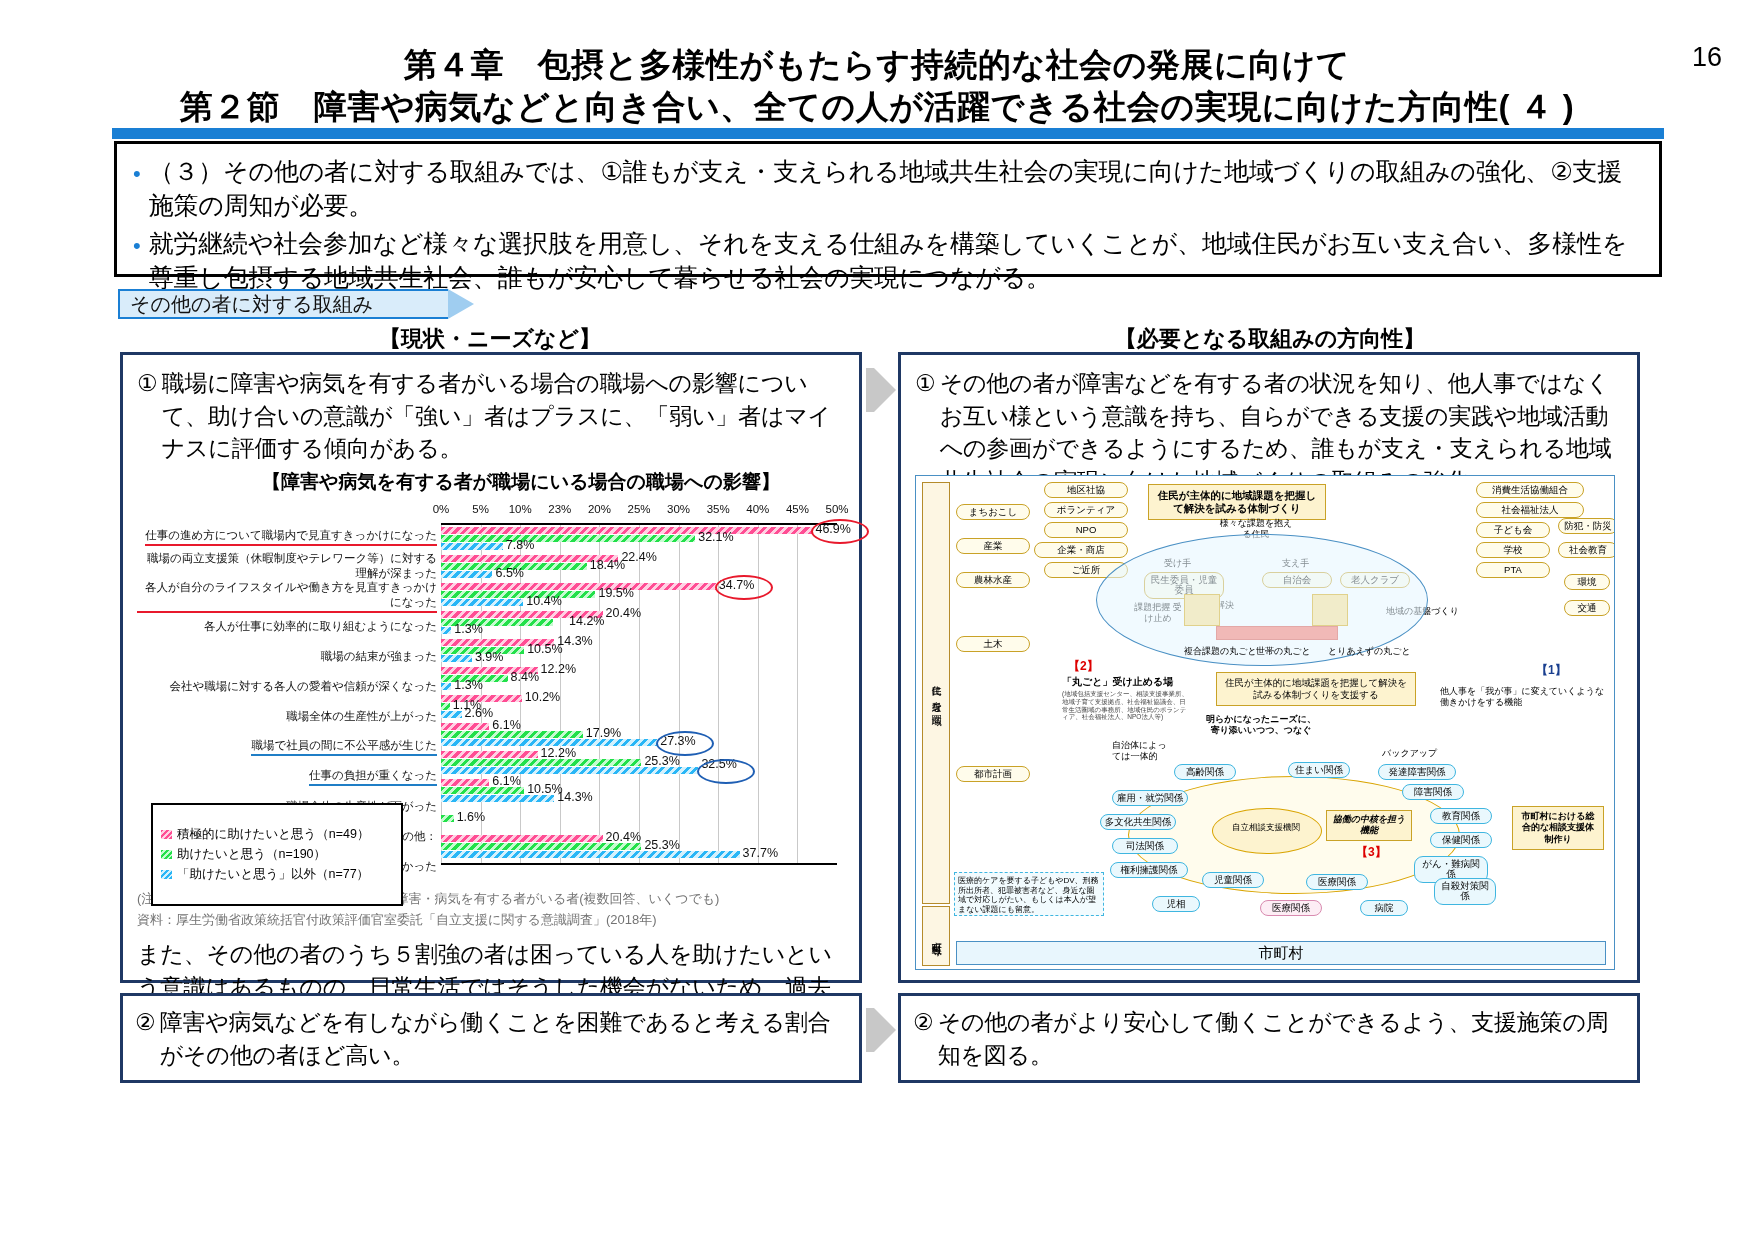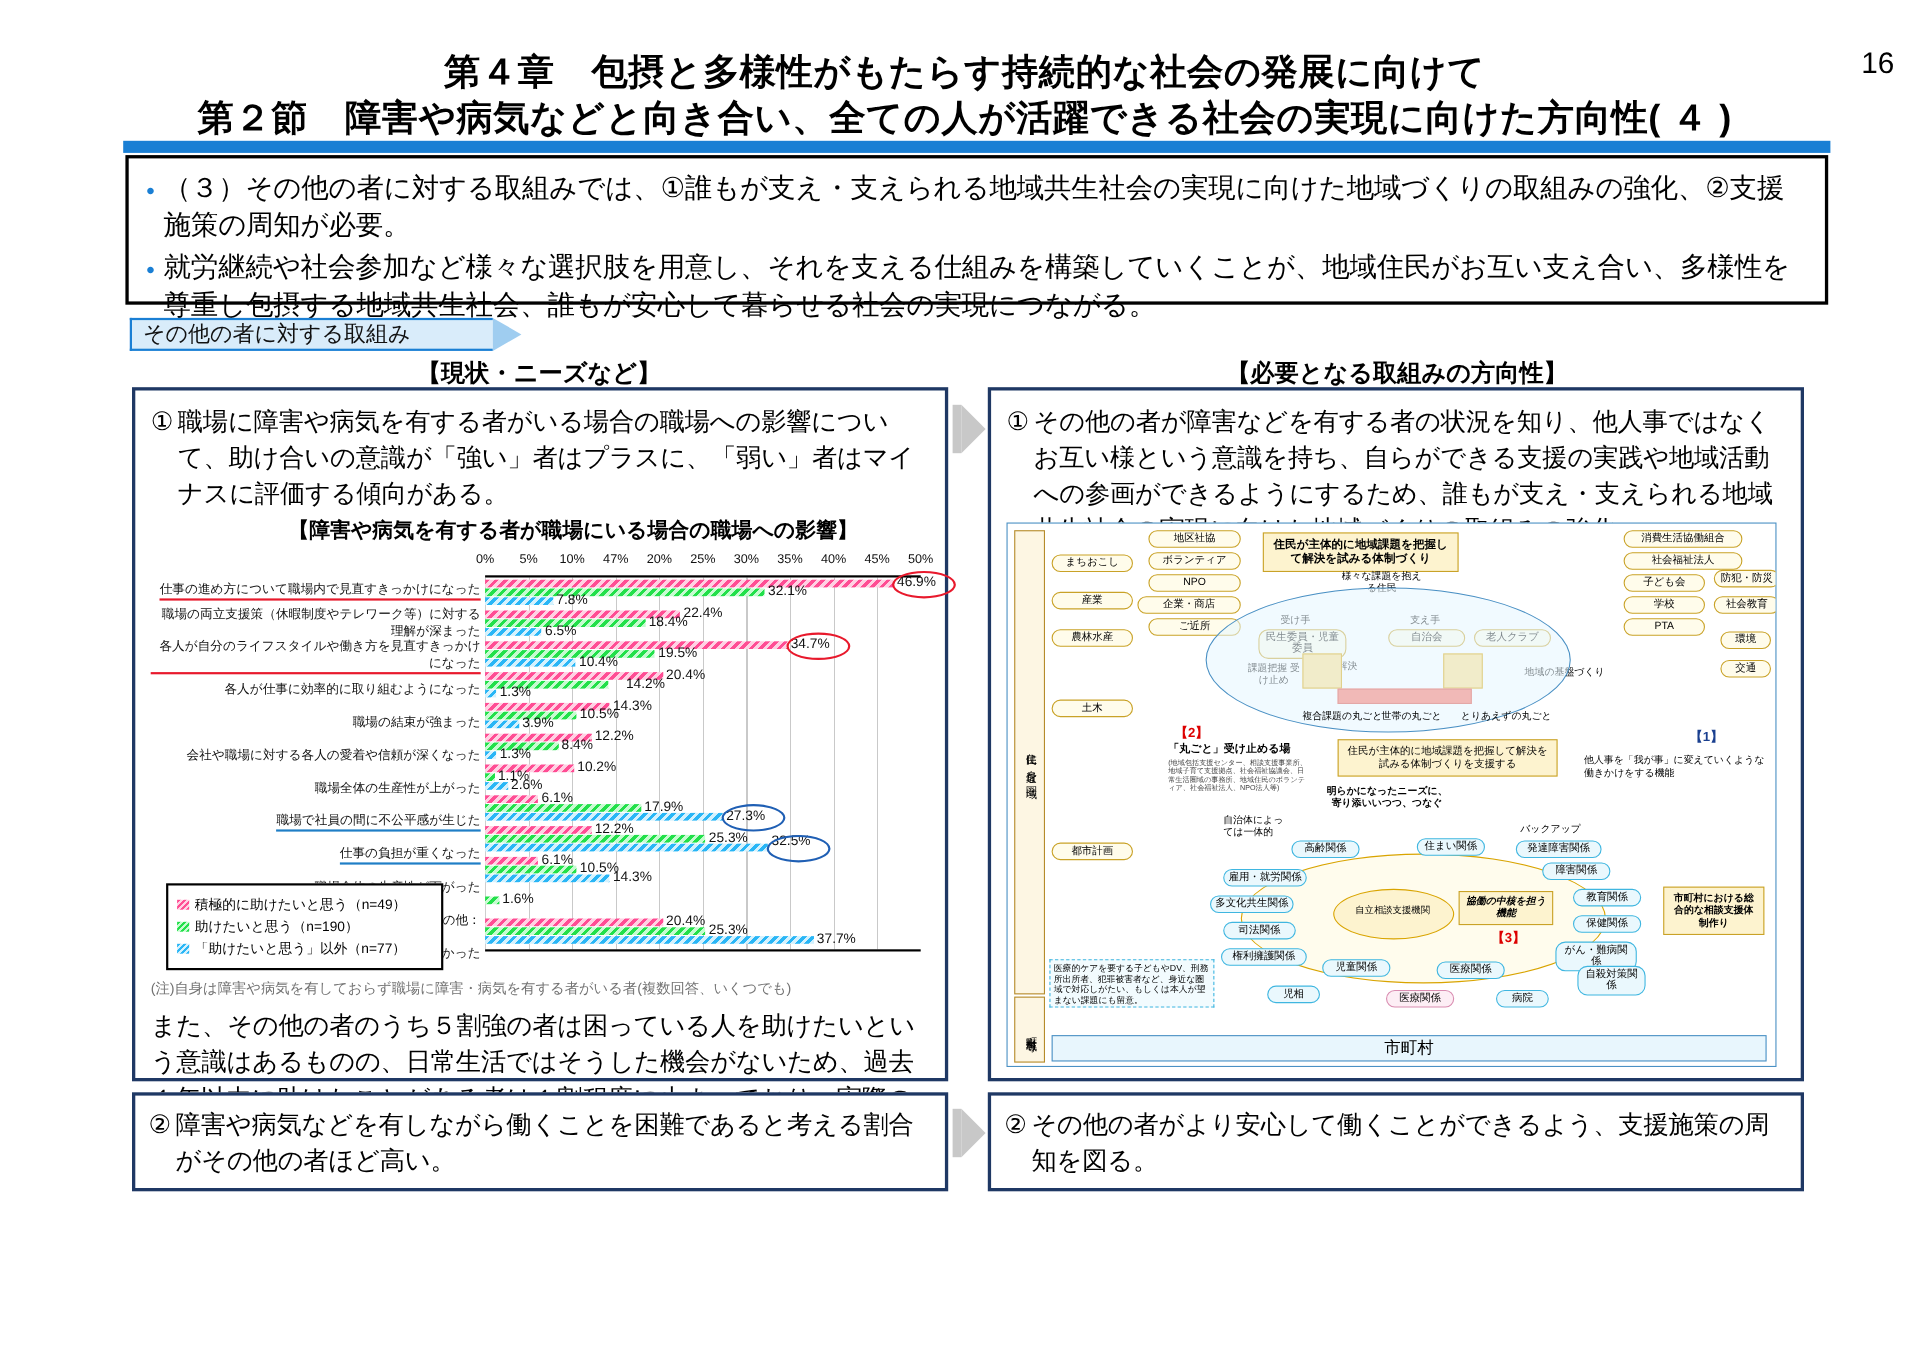--- a/index.html
+++ b/index.html
@@ -118,21 +118,21 @@
     position:absolute;font-size:12.5px;color:#111;white-space:nowrap;
   }
   .ell{
     position:absolute;border:2.5px solid #e8192c;border-radius:50%;
     width:58px;height:25px;box-sizing:border-box;
   }
   .ell.blue{border-color:#1f5fb4;}
 
   .legend{
     position:absolute;left:14px;top:306px;width:252px;
-    border:2.5px solid #000;background:#fff;padding:6px 8px;box-sizing:border-box;
+    border:2.5px solid #000;background:#fff;padding:18px 8px;box-sizing:border-box;
   }
   .legend-row{display:flex;align-items:center;font-size:12.5px;margin:3px 0;}
   .lsw{width:11px;height:9px;margin-right:5px;flex:0 0 auto;}
   .lsw.s0{background:repeating-linear-gradient(135deg,#ff4d94 0 2px,#ffd1e3 2px 4px);}
   .lsw.s1{background:repeating-linear-gradient(135deg,#22e04a 0 2px,#c6fbd0 2px 4px);}
   .lsw.s2{background:repeating-linear-gradient(135deg,#29b6f6 0 2px,#d4f1fd 2px 4px);}
 
   .note{font-size:13px;line-height:1.5;margin-top:2px;color:#737373;}
   .closing{font-size:23px;line-height:1.42;margin-top:8px;letter-spacing:-0.2px;}
 
@@ -265,21 +265,21 @@
         <div class="para-txt">職場に障害や病気を有する者がいる場合の職場への影響について、助け合いの意識が「強い」者はプラスに、「弱い」者はマイナスに評価する傾向がある。</div>
       </div>
 
       <div class="chart-title">【障害や病気を有する者が職場にいる場合の職場への影響】</div>
 
       <div class="chart">
         <div class="axis" id="axis">
             <i style="left: 0px;">0%</i>
             <i style="left: 39.6px;">5%</i>
             <i style="left: 79.2px;">10%</i>
-            <i style="left: 118.8px;">47%</i>
+            <i style="left: 118.8px;">23%</i>
             <i style="left: 158.4px;">20%</i>
             <i style="left: 198px;">25%</i>
             <i style="left: 237.6px;">30%</i>
             <i style="left: 277.2px;">35%</i>
             <i style="left: 316.8px;">40%</i>
             <i style="left: 356.4px;">45%</i>
             <i style="left: 396px;">50%</i>
           </div>
         <div class="chart-labels" id="catlabels">
             <div class="clabel u-red" style="height: 28px;">
@@ -427,20 +427,21 @@
             <div>助けたいと思う（n=190）</div>
           </div>
           <div class="legend-row">
             <div class="lsw s2"></div>
             <div>「助けたいと思う」以外（n=77）</div>
           </div>
         </div>
       </div>
 
       <div class="note">(注)自身は障害や病気を有しておらず職場に障害・病気を有する者がいる者(複数回答、いくつでも)</div>
+      <div class="note">資料：厚生労働省政策統括官付政策評価官室委託「自立支援に関する意識調査」(2018年)</div>
 
       <div class="closing">また、その他の者のうち５割強の者は困っている人を助けたいという意識はあるものの、日常生活ではそうした機会がないため、過去１年以内に助けたことがある者は１割程度に止まっており、実際の行動に結びついていない傾向。</div>
     </div>
   </div>
 
   <div class="panel right">
     <div class="panel-body">
       <div class="para">
         <div class="para-num">①</div>
         <div class="para-txt">その他の者が障害などを有する者の状況を知り、他人事ではなくお互い様という意識を持ち、自らができる支援の実践や地域活動への参画ができるようにするため、誰もが支え・支えられる地域共生社会の実現に向けた地域づくりの取組みの強化。</div>

